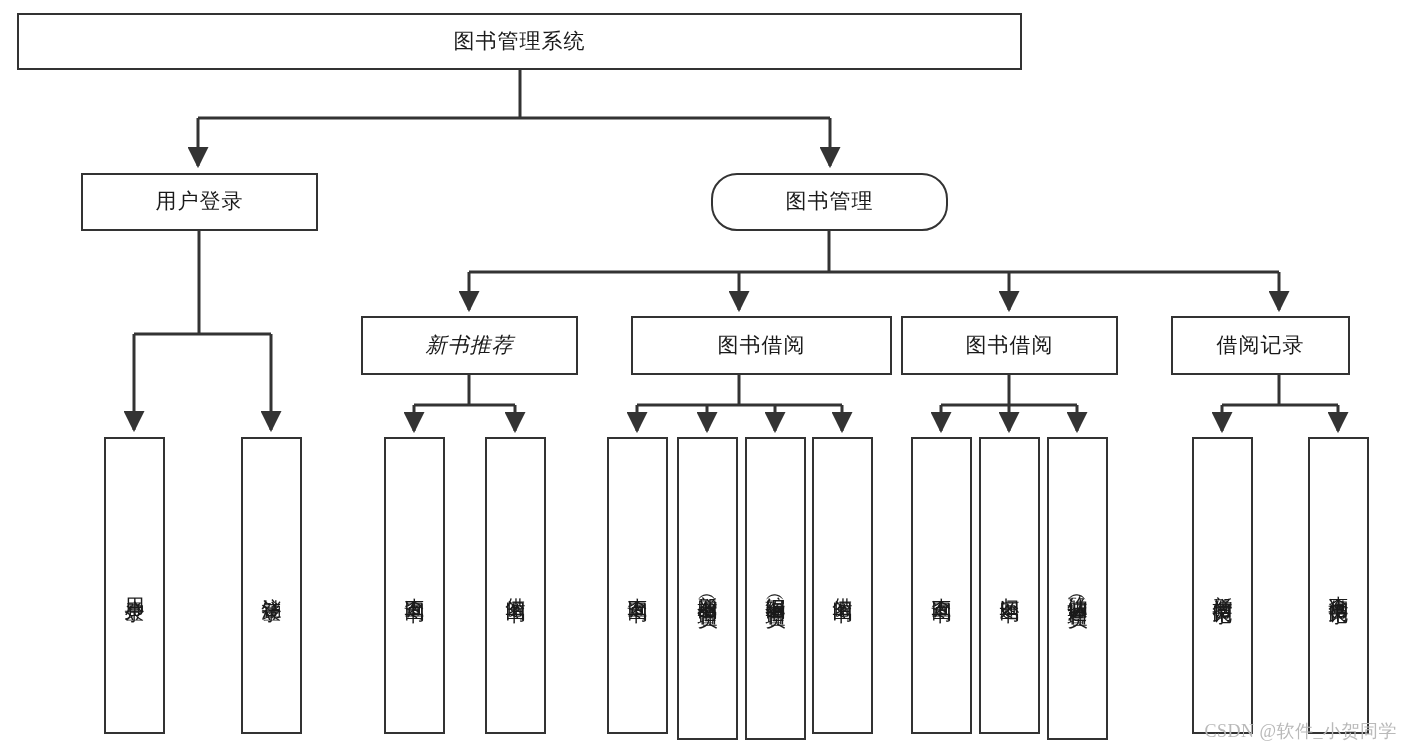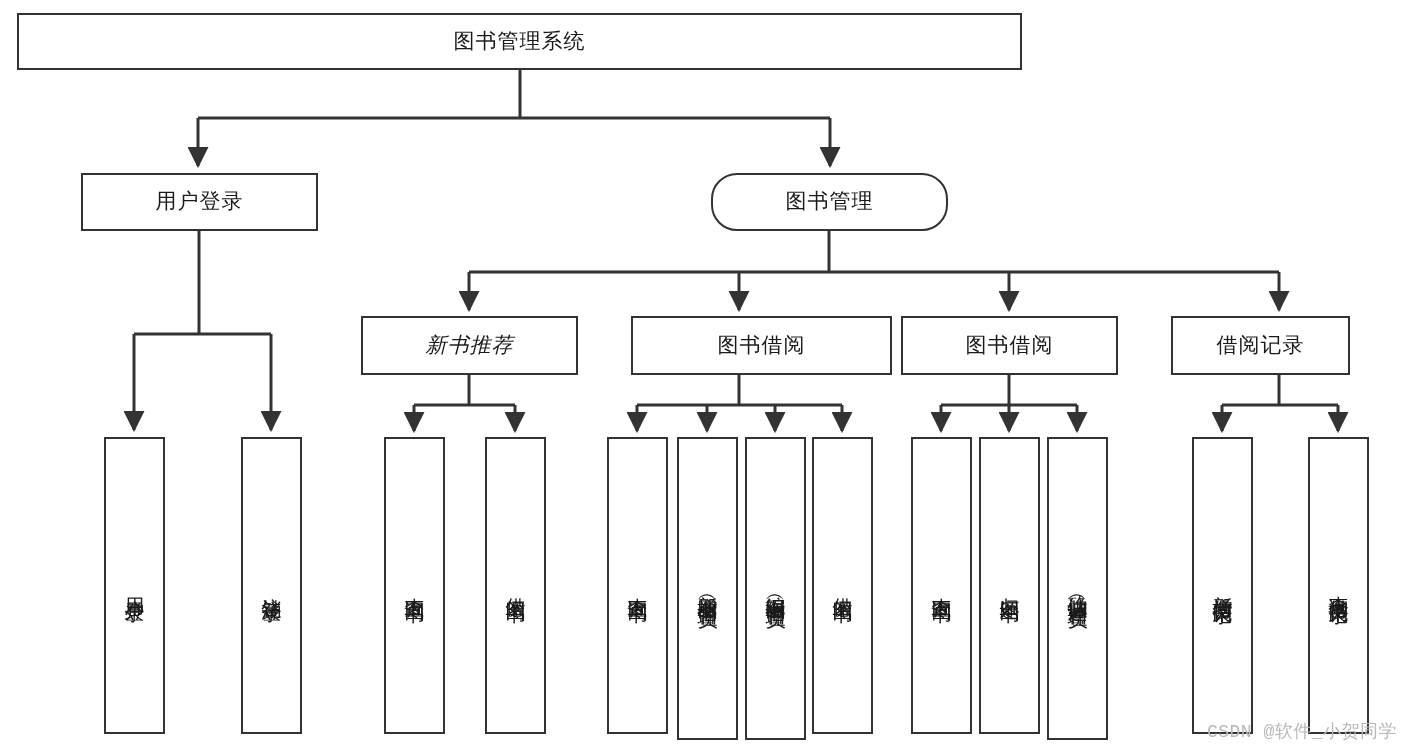--- a/index.html
+++ b/index.html
@@ -59,21 +59,21 @@
     display: block;
   }
   #watermark {
     position: absolute;
     right: 8px;
     bottom: 4px;
     font-size: 18px;
     color: #b9b9b9;
     letter-spacing: 0.5px;
     white-space: nowrap;
-    font-family: Liberation Mono, monospace;
+    font-family: Liberation Serif, serif;
   }
 </style>
 </head>
 <body>
 
 <div id="canvas">
 
   <svg id="edges" viewBox="0 0 1405 747" width="1405" height="747" xmlns="http://www.w3.org/2000/svg">
     <defs>
       <marker id="arrow" viewBox="0 0 10 10" refX="9" refY="5" markerWidth="7" markerHeight="7" orient="auto-start-reverse">

